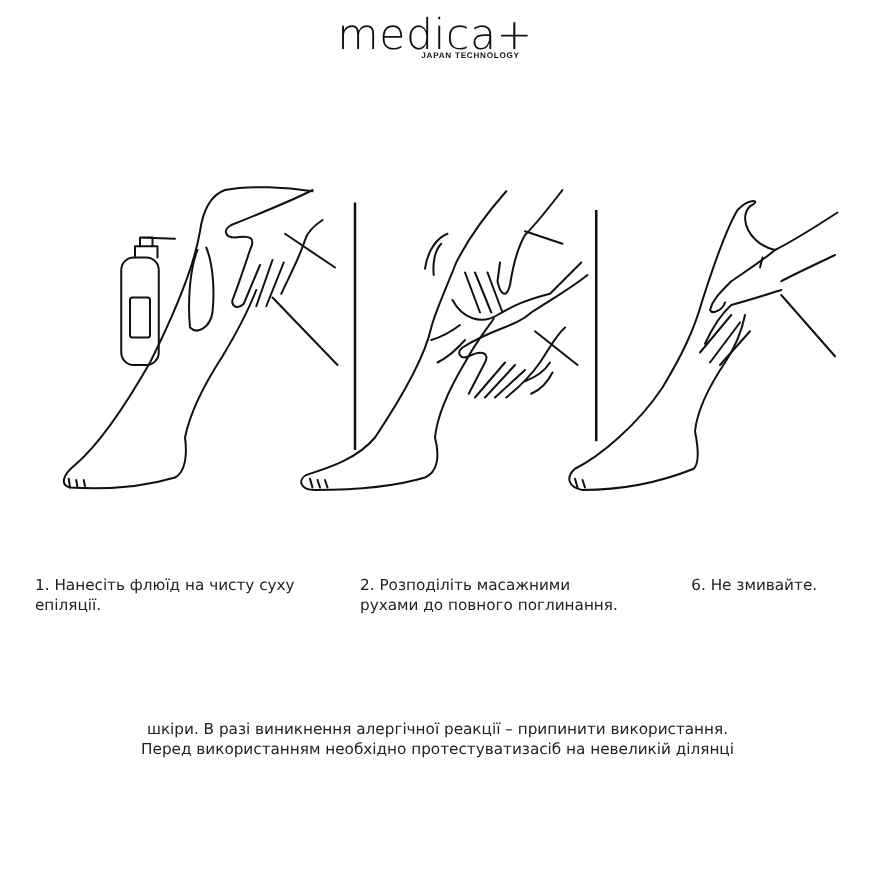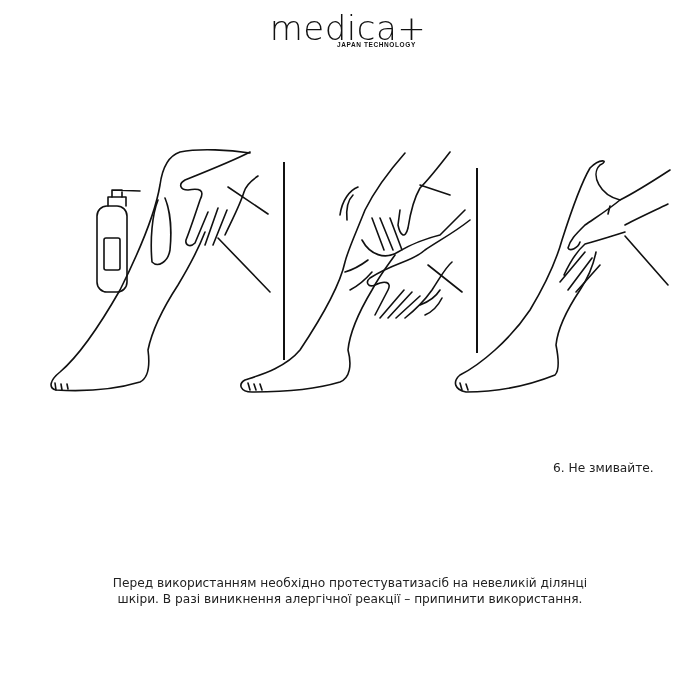--- a/index.html
+++ b/index.html
@@ -68,25 +68,29 @@
       <path d="M668 204 C645 215 630 222 625 225 M625 236 L668 285"></path>
       <path d="M610 206 L608 214"></path>
     </g>
     <g>
       <path d="M620 200 C608 210 595 218 585 225 C575 235 570 240 568 248 C570 252 578 248 580 242 M560 282 L585 252 M568 290 L592 258 M576 292 L600 265 M564 275 C570 262 576 252 585 244 C600 240 612 236 625 232"></path>
     </g>
   </g>
 </svg>
 
 <div class="step" style="left:28px; width:250px;">
+  <div>1. Нанесіть флюїд на чисту суху</div>
+  <div>епіляції.</div>
 </div>
 
 <div class="step" style="left:288px; width:250px;">
+  <div>2. Розподіліть масажними</div>
+  <div>рухами до повного поглинання.</div>
 </div>
 
 <div class="step" style="left:553px; width:140px;">
   <div>6. Не змивайте.</div>
 </div>
 
 <div class="note">
+  <div>шкіри. В разі виникнення алергічної реакції – припинити використання.</div>
   <div>Перед використанням необхідно протестуватизасіб на невеликій ділянці</div>
-  <div>шкіри. В разі виникнення алергічної реакції – припинити використання.</div>
 </div>
 
 </body></html>

